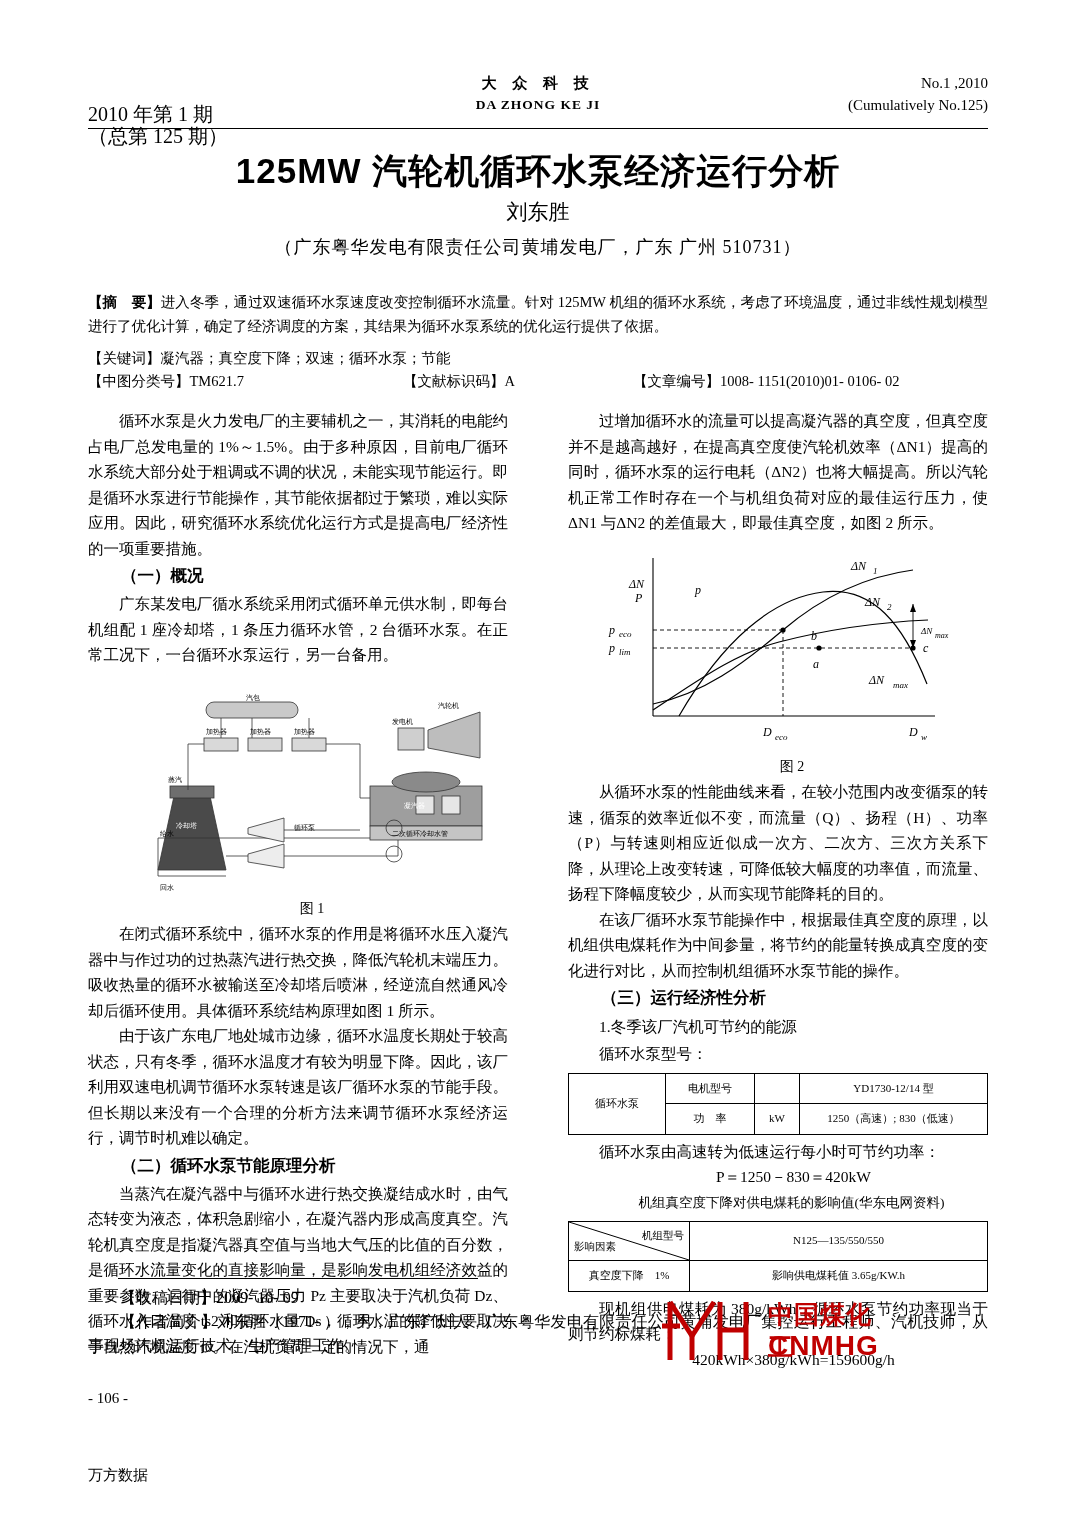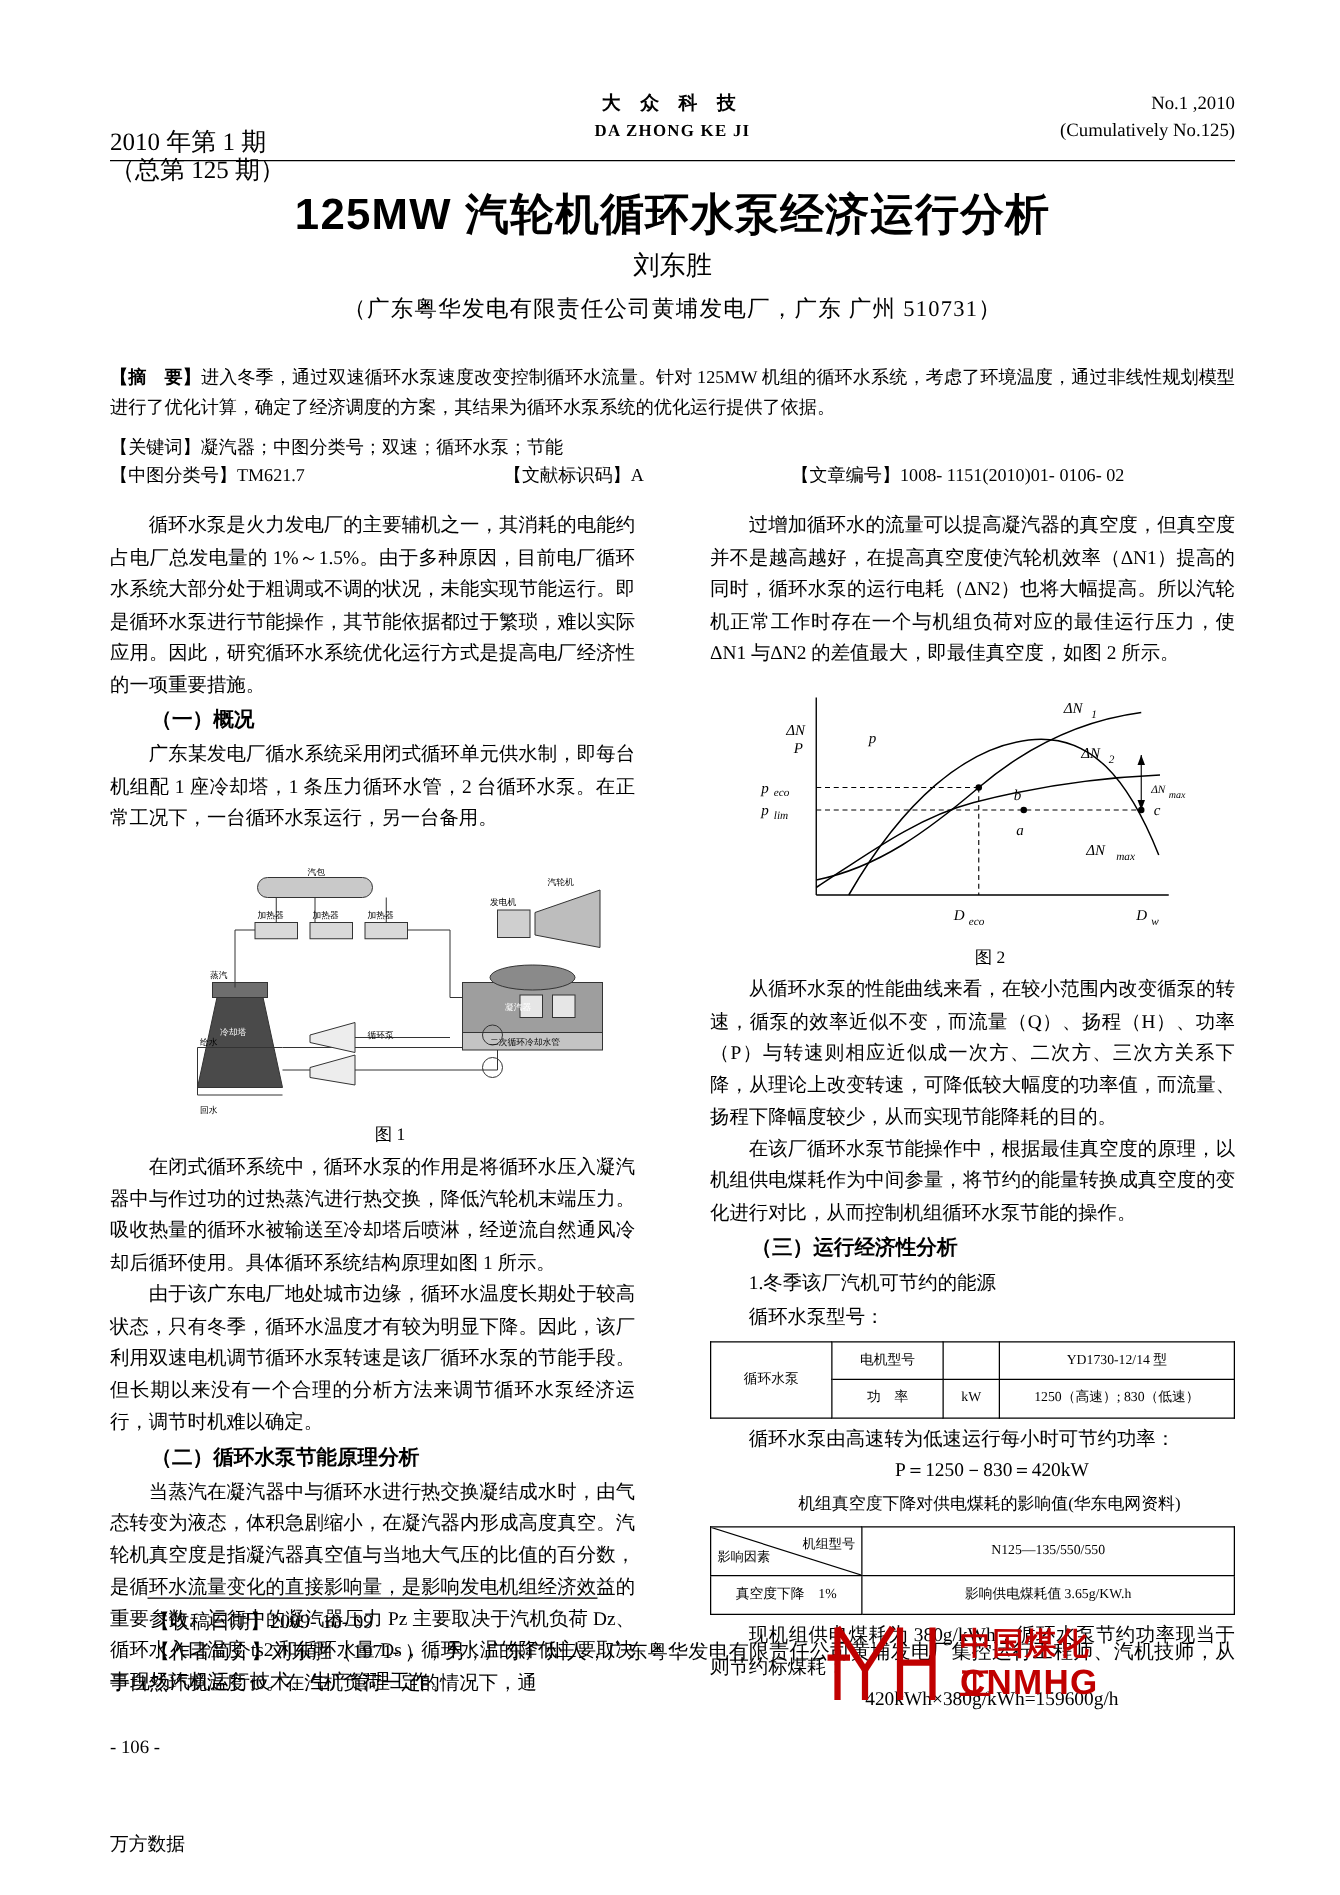--- a/index.html
+++ b/index.html
@@ -99,21 +99,21 @@
   </div>
   <div class="rule"></div>
 
   <div class="title">125MW 汽轮机循环水泵经济运行分析</div>
   <div class="author">刘东胜</div>
   <div class="affil">（广东粤华发电有限责任公司黄埔发电厂，广东 广州 510731）</div>
 
   <div class="abstract">
     <span class="lead">【摘　要】</span><span>进入冬季，通过双速循环水泵速度改变控制循环水流量。针对 125MW 机组的循环水系统，考虑了环境温度，通过非线性规划模型进行了优化计算，确定了经济调度的方案，其结果为循环水泵系统的优化运行提供了依据。</span>
   </div>
-  <div class="kw">【关键词】凝汽器；中图分类号；双速；循环水泵；节能</div>
+  <div class="kw">【关键词】凝汽器；真空度下降；双速；循环水泵；节能</div>
   <div class="clsline">
     <span class="c1">【中图分类号】TM621.7</span>
     <span class="c2">【文献标识码】A</span>
     <span class="c3">【文章编号】1008- 1151(2010)01- 0106- 02</span>
   </div>
 
   <div class="col left">
     <p>循环水泵是火力发电厂的主要辅机之一，其消耗的电能约占电厂总发电量的 1%～1.5%。由于多种原因，目前电厂循环水系统大部分处于粗调或不调的状况，未能实现节能运行。即是循环水泵进行节能操作，其节能依据都过于繁琐，难以实际应用。因此，研究循环水系统优化运行方式是提高电厂经济性的一项重要措施。</p>
     <p class="sec">（一）概况</p>
     <p>广东某发电厂循水系统采用闭式循环单元供水制，即每台机组配 1 座冷却塔，1 条压力循环水管，2 台循环水泵。在正常工况下，一台循环水泵运行，另一台备用。</p>

